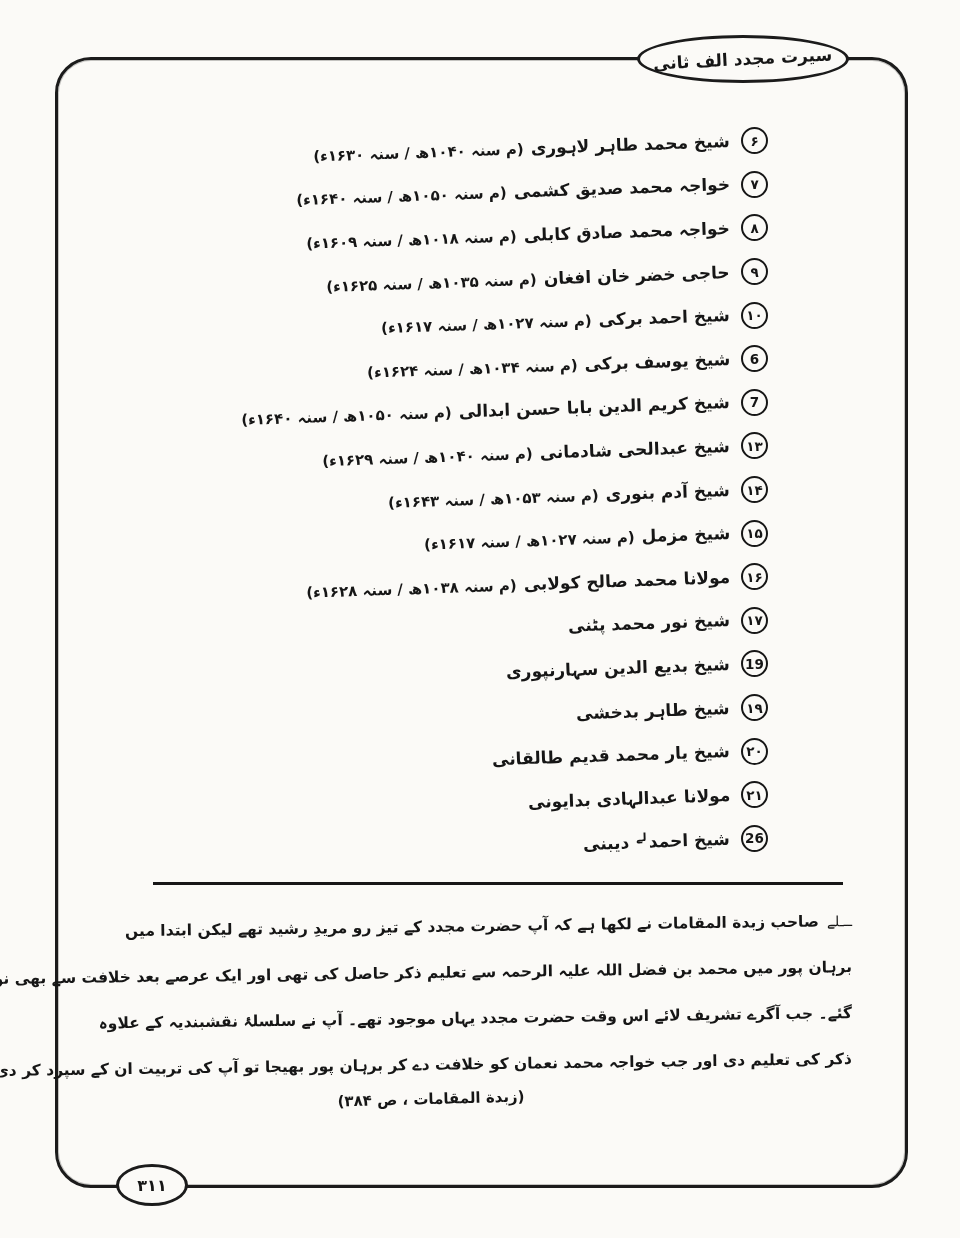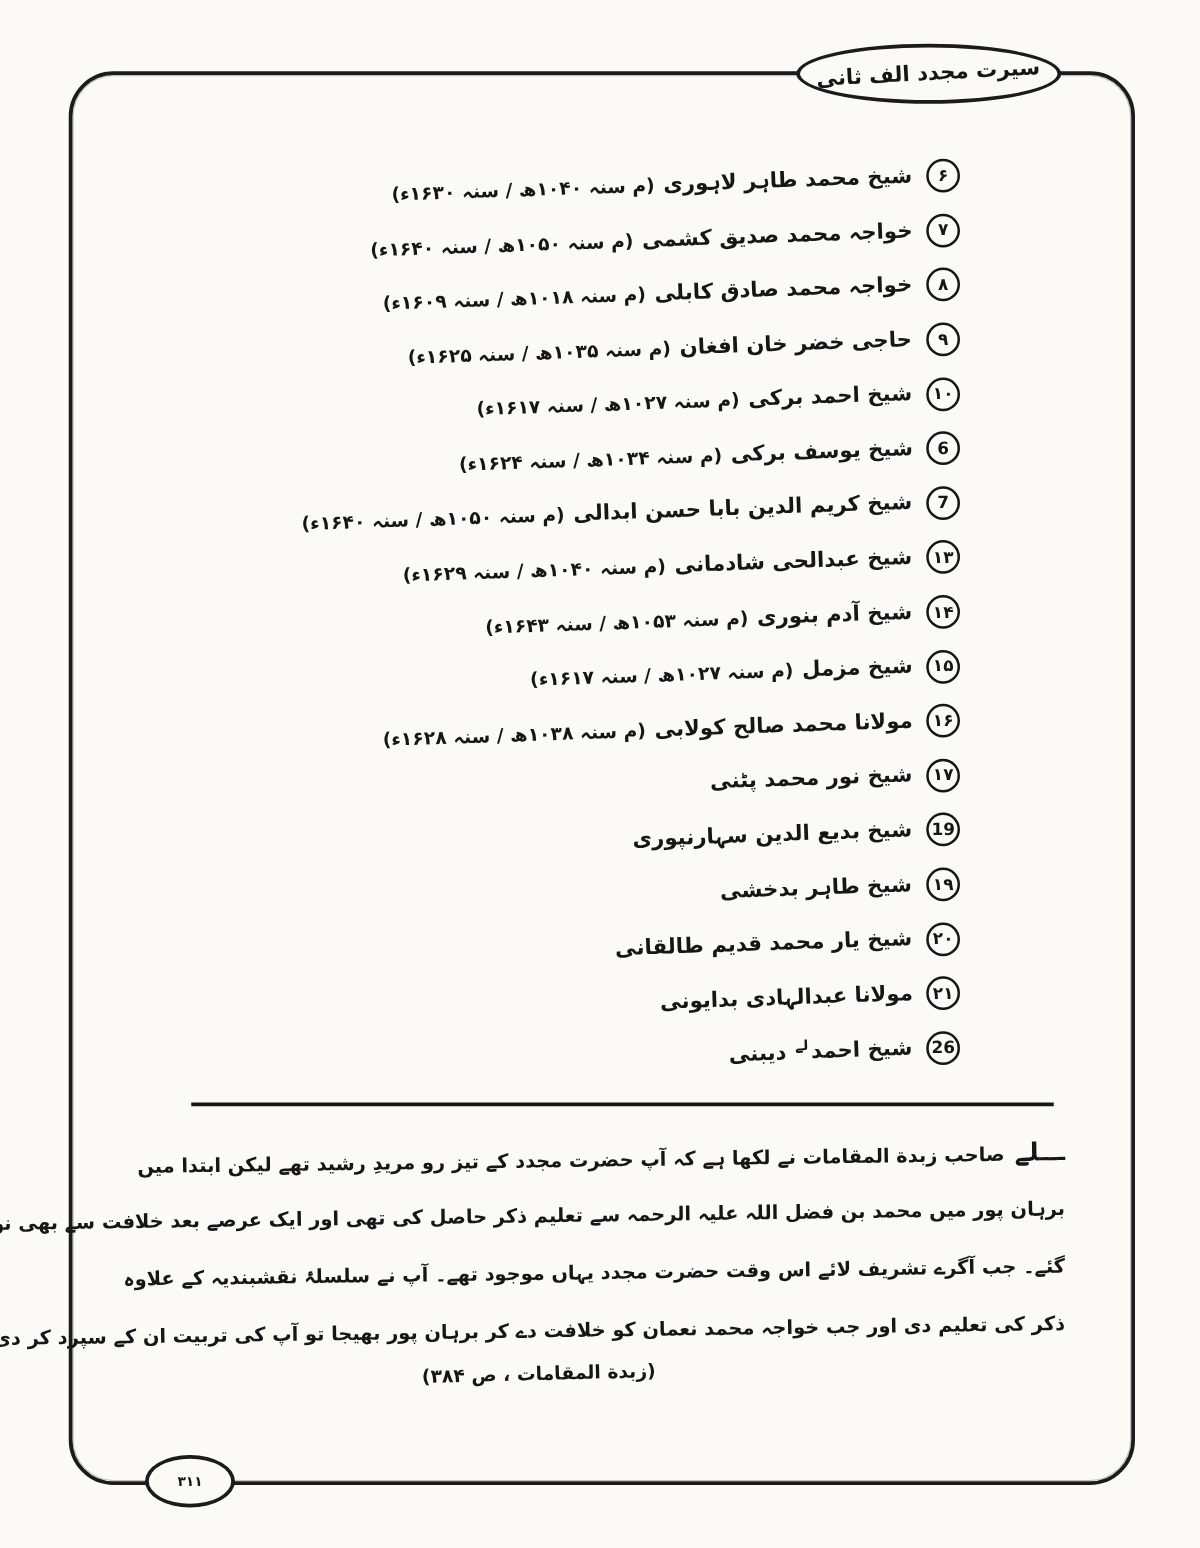--- a/index.html
+++ b/index.html
@@ -18,21 +18,21 @@
     position:absolute;box-sizing:border-box;border:3px solid #1b1b1b;
     border-radius:50%;background:#fbfaf7;z-index:3;
     display:flex;align-items:center;justify-content:center;
   }
   .header-oval{left:637px;top:35px;width:212px;height:48px;}
   .header-oval span{
     font-weight:bold;font-size:17px;white-space:nowrap;
     transform:rotate(-3deg);direction:rtl;
   }
   .pagenum-oval{left:116px;top:1164px;width:72px;height:42px;}
-  .pagenum-oval span{font-weight:bold;font-size:11px;}
+  .pagenum-oval span{font-weight:bold;font-size:16px;}
   .list{
     position:absolute;top:119px;right:192px;direction:rtl;z-index:2;
   }
   .row{
     display:flex;align-items:center;height:43.6px;
     direction:rtl;white-space:nowrap;
   }
   .num-circle{
     flex:0 0 auto;width:27px;height:27px;box-sizing:border-box;
     border:2.2px solid #161616;border-radius:50%;
@@ -53,21 +53,21 @@
   }
   .footnote{
     position:absolute;left:150px;top:898px;width:702px;direction:rtl;
     font-size:15.5px;font-weight:600;z-index:2;
   }
   .fn-line{
     height:46px;line-height:46px;text-align:justify;text-align-last:justify;
     white-space:nowrap;transform:rotate(-0.8deg);transform-origin:100% 50%;
     overflow:visible;
   }
-  .fn-marker{font-weight:bold;padding-left:8px;font-size:20px;}
+  .fn-marker{font-weight:normal;padding-left:8px;font-size:14px;}
   .citation{
     position:absolute;left:285px;top:1090px;width:292px;text-align:center;
     direction:rtl;font-size:15px;font-weight:bold;
     transform:rotate(-1.5deg);z-index:2;
   }
 </style>
 </head>
 <body>
 
 <div class="frame"></div>

